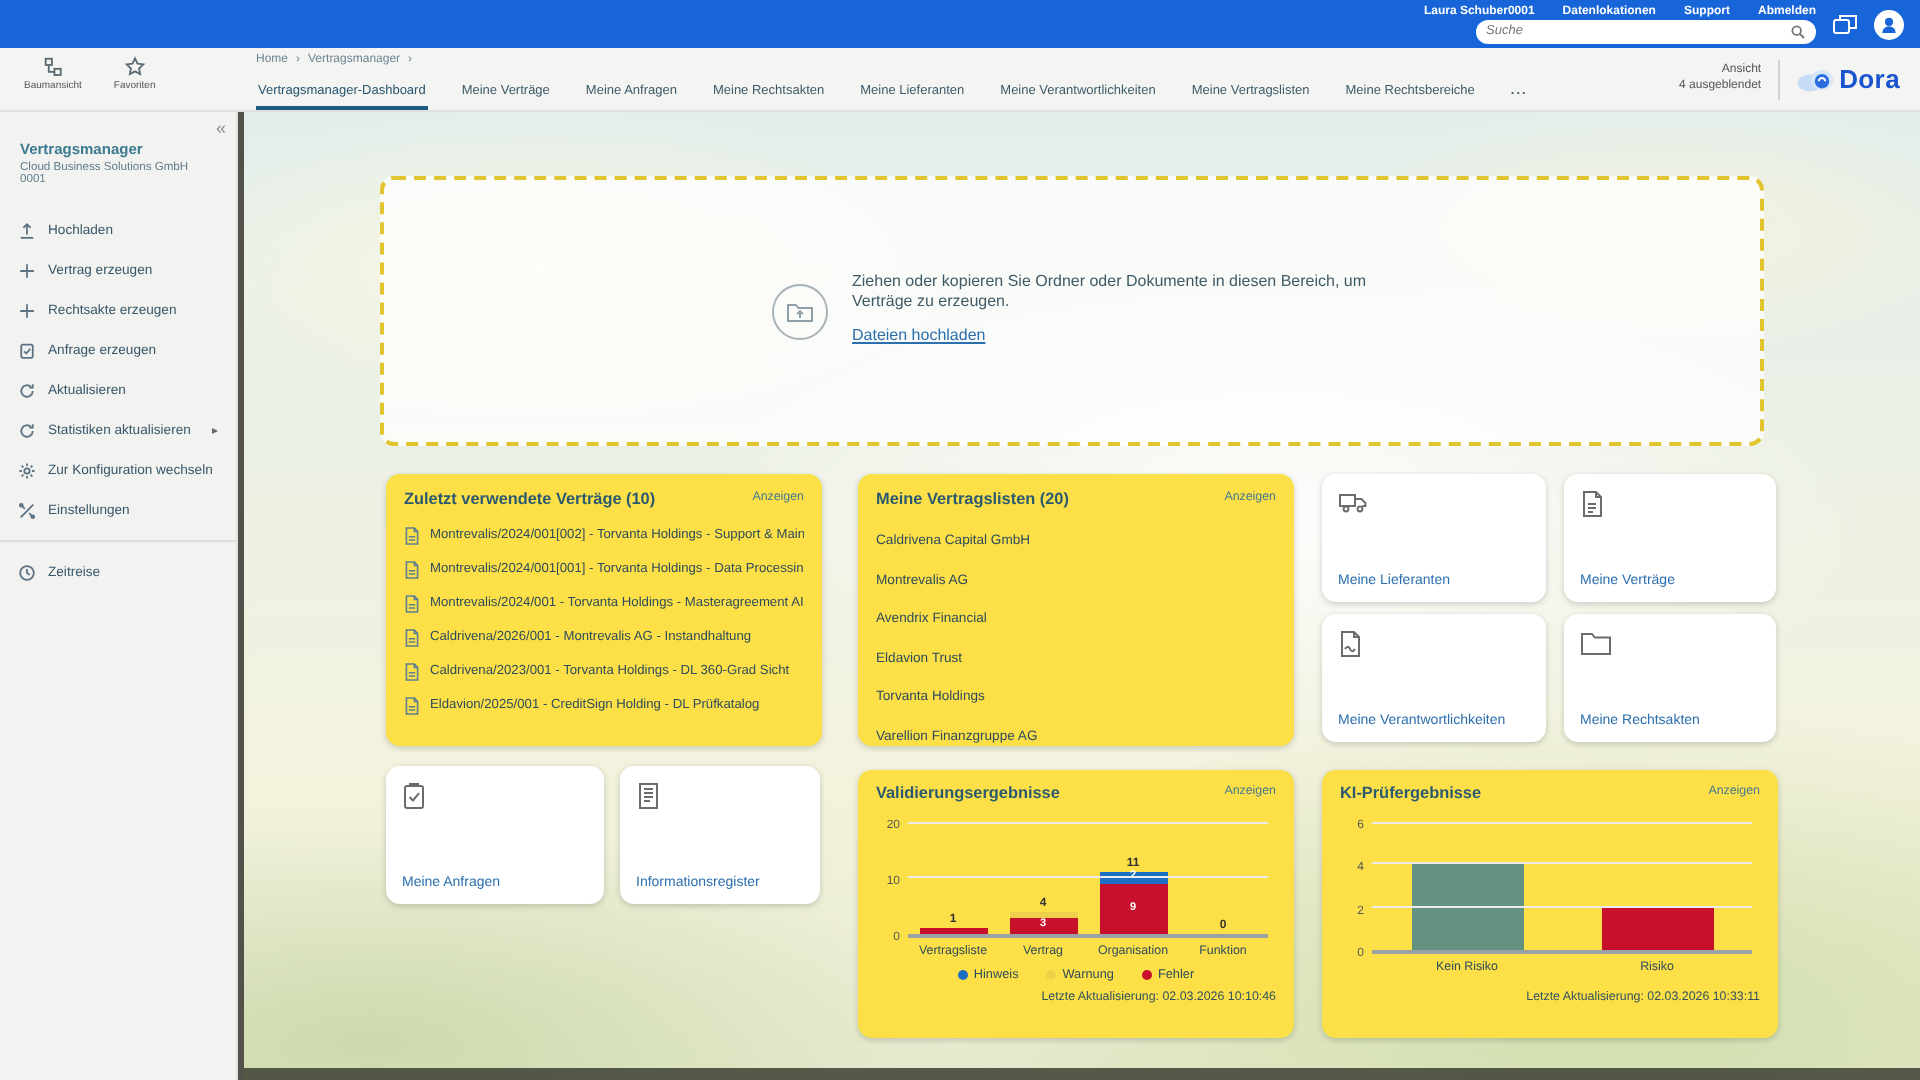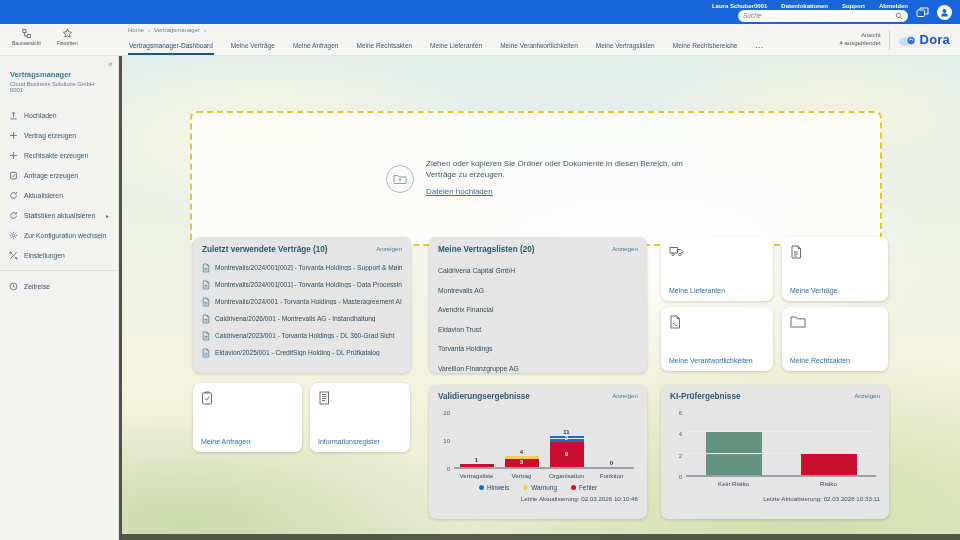--- a/index.html
+++ b/index.html
@@ -70,31 +70,31 @@
       radial-gradient(ellipse 260px 90px at 85% 12%, rgba(246,243,220,0.9), rgba(246,243,220,0) 70%),
       radial-gradient(ellipse 520px 210px at 82% 92%, rgba(189,209,140,0.55), rgba(189,209,140,0) 70%),
       radial-gradient(ellipse 420px 160px at 8% 96%, rgba(176,199,137,0.5), rgba(176,199,137,0) 70%),
       linear-gradient(180deg, #e3eeec 0%, #edf1e4 40%, #f3f2dd 70%, #e7ebd0 100%); }
   .bottom-band { position:absolute; left:0; right:0; bottom:0; height:6px;
     background:#3c3f33; opacity:0.85; z-index:5; }
 
   
   .dropzone { position:absolute; left:71px; top:32px; width:692px; height:135px;
     border:2px dashed #e0c52f; border-radius:7px; background:rgba(255,255,255,0.74);
-    display:flex; align-items:center; justify-content:center; z-index:2;margin-top:23px; }
+    display:flex; align-items:center; justify-content:center; z-index:2; }
   .drop-inner { display:flex; align-items:center; gap:12px; }
   .drop-circle { width:28px; height:28px; border:1px solid #a7b3ba; border-radius:50%;
     display:flex; align-items:center; justify-content:center; color:#8fa0ab; }
   .drop-texts { max-width:260px; }
   .drop-msg { font-size:8px; color:#3f5a66; line-height:1.3; }
   .drop-link { display:inline-block; margin-top:7px; font-size:8px; color:#2a6fae;
     text-decoration:underline; cursor:pointer;text-align:center; }
 
   
-  .card { position:absolute; background:#e5e5e5; border-radius:7px;
+  .card { position:absolute; background:#fde047; border-radius:7px;
     box-shadow:0 1px 3px rgba(0,0,0,0.18); z-index:2; }
   .card-head { display:flex; align-items:flex-start; }
   .card-title { font-size:8.2px; font-weight:bold; color:#2b5a70; }
   .card-action { margin-left:auto; font-size:6.2px; color:#45798e; cursor:pointer; }
 
   #cardA { left:74px; top:181px; width:218px; height:136px; padding:8px 9px; }
   #cardA .rows { margin-top:5px; }
   .crow { height:17px; display:flex; align-items:center; gap:5px; cursor:pointer; }
   .crow .ricon { color:#5b7d94; flex-shrink:0; display:flex; }
   .crow .rtext { font-size:6.6px; color:#2e4c5c; white-space:nowrap; overflow:hidden; }

